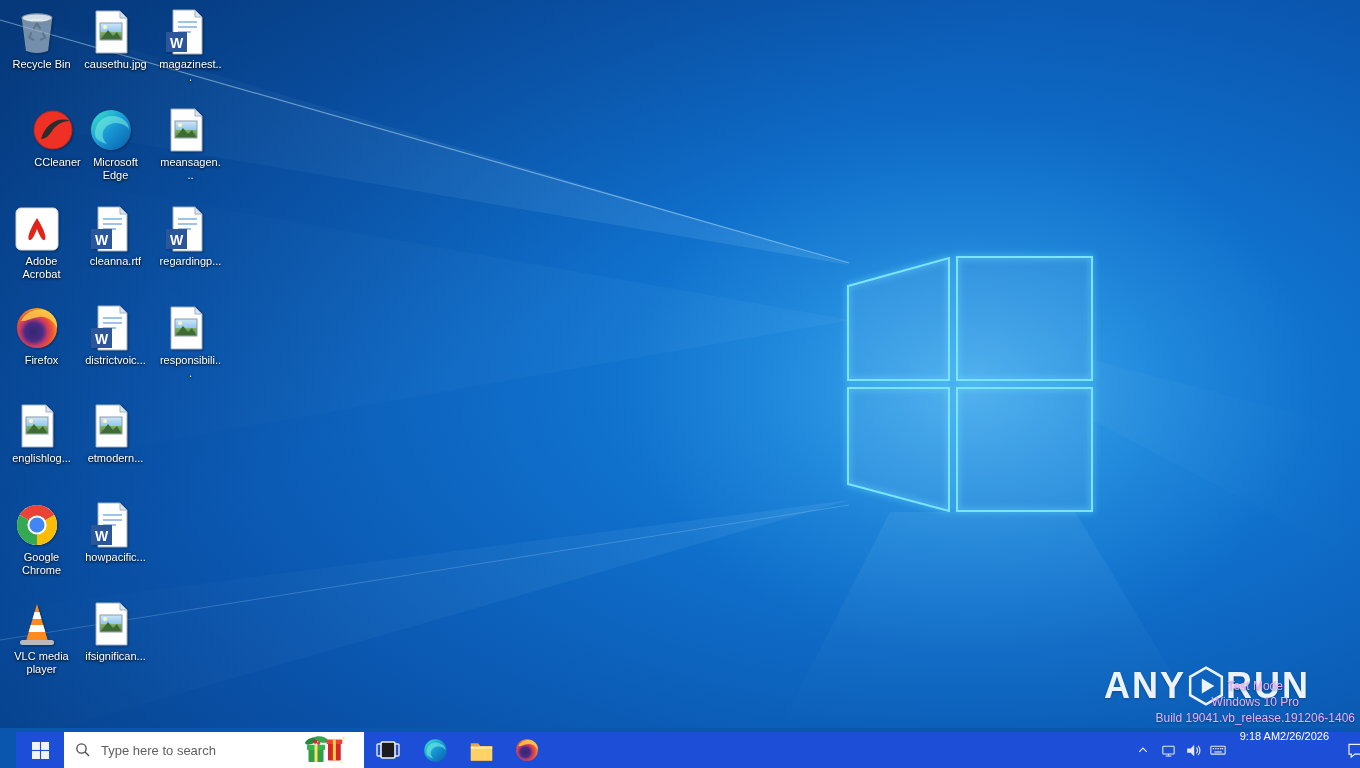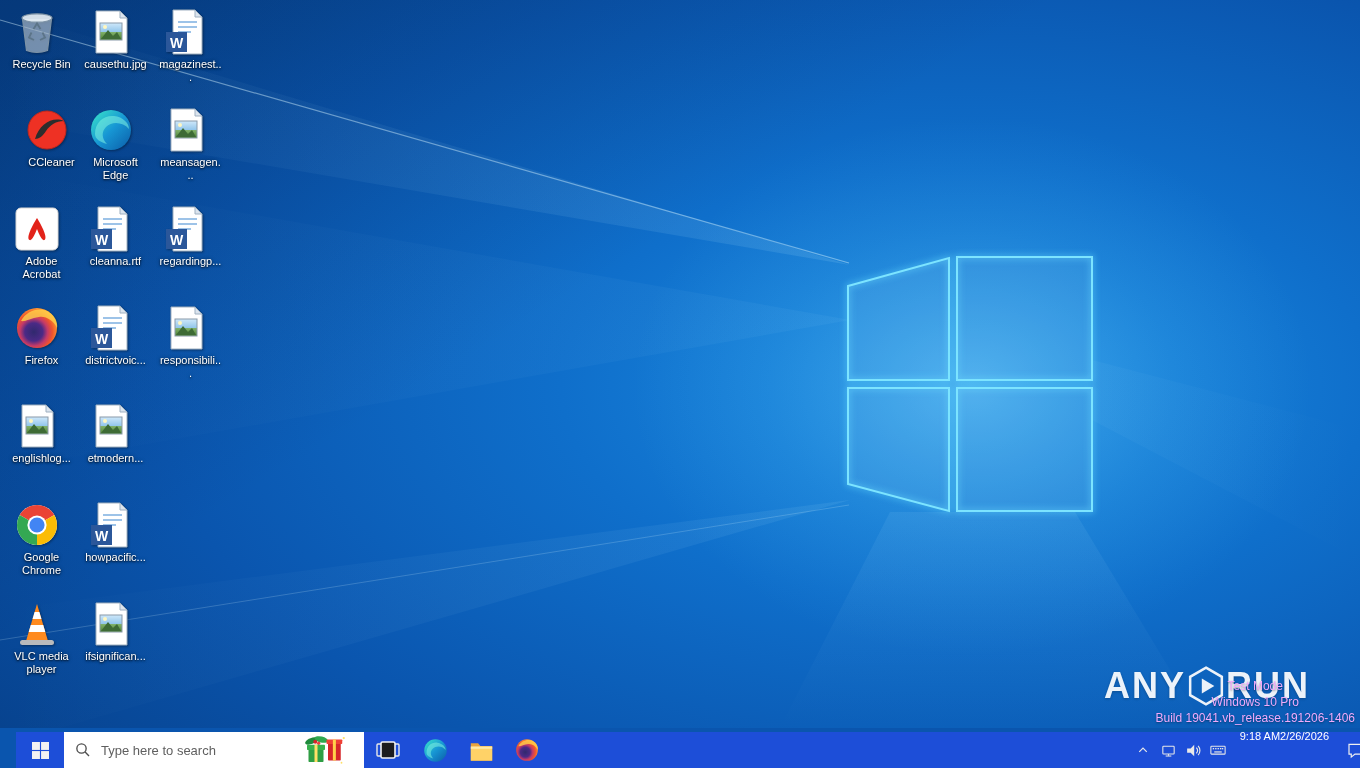--- a/index.html
+++ b/index.html
@@ -243,21 +243,21 @@
       <polygon points="957,388 1092,388 1092,511 957,511"></polygon>
     </g>
   </svg>
 
   <div class="cell" style="left:0px;top:8px">
     <svg class="ico">
         <use href="#i-recycle"></use>
       </svg>
     <div class="lbl">Recycle Bin</div>
   </div>
-  <div class="cell" style="left:10px;top:106px">
+  <div class="cell" style="left:16px;top:106px">
     <svg class="ico">
         <use href="#i-ccleaner"></use>
       </svg>
     <div class="lbl">CCleaner</div>
   </div>
   <div class="cell" style="left:0px;top:205px">
     <svg class="ico">
         <use href="#i-acrobat"></use>
       </svg>
     <div class="lbl">Adobe Acrobat</div>

